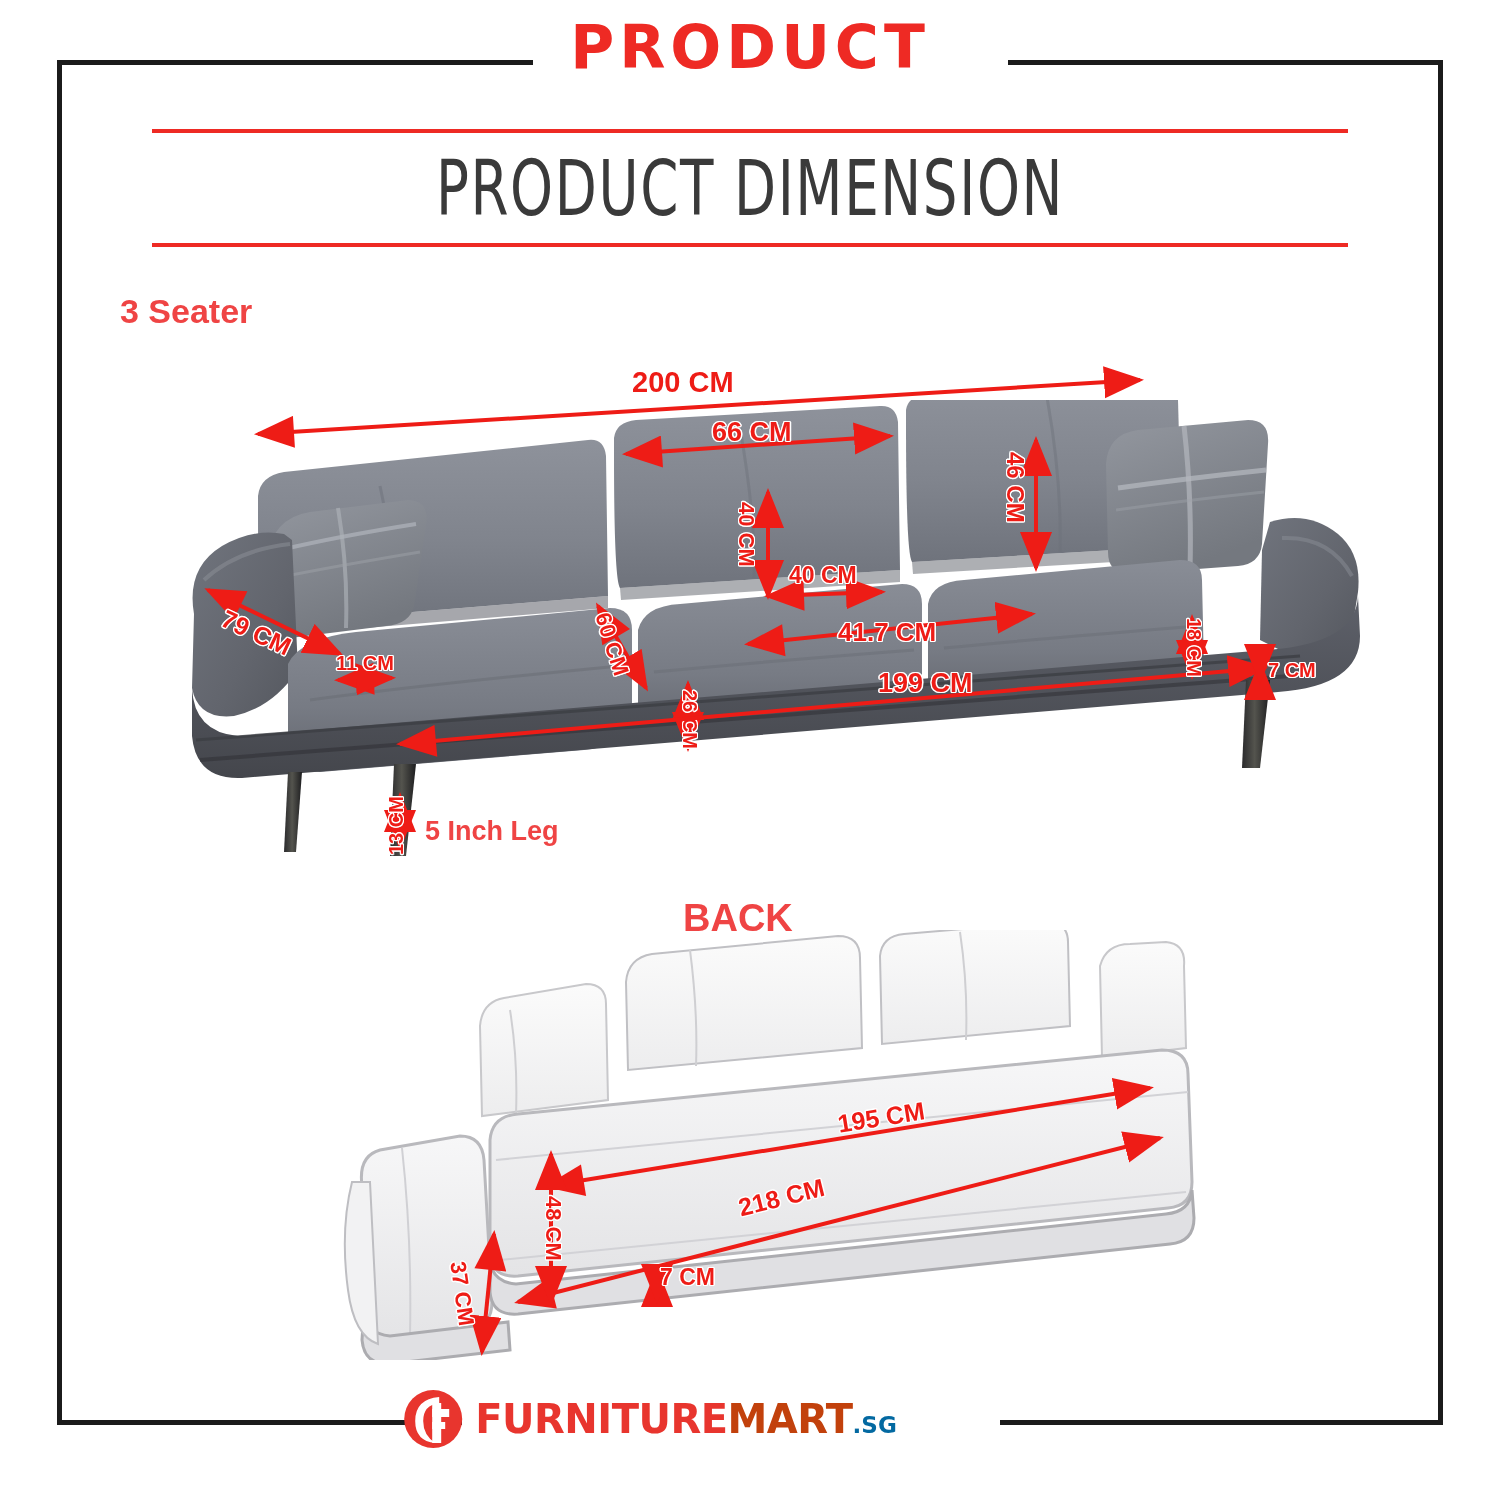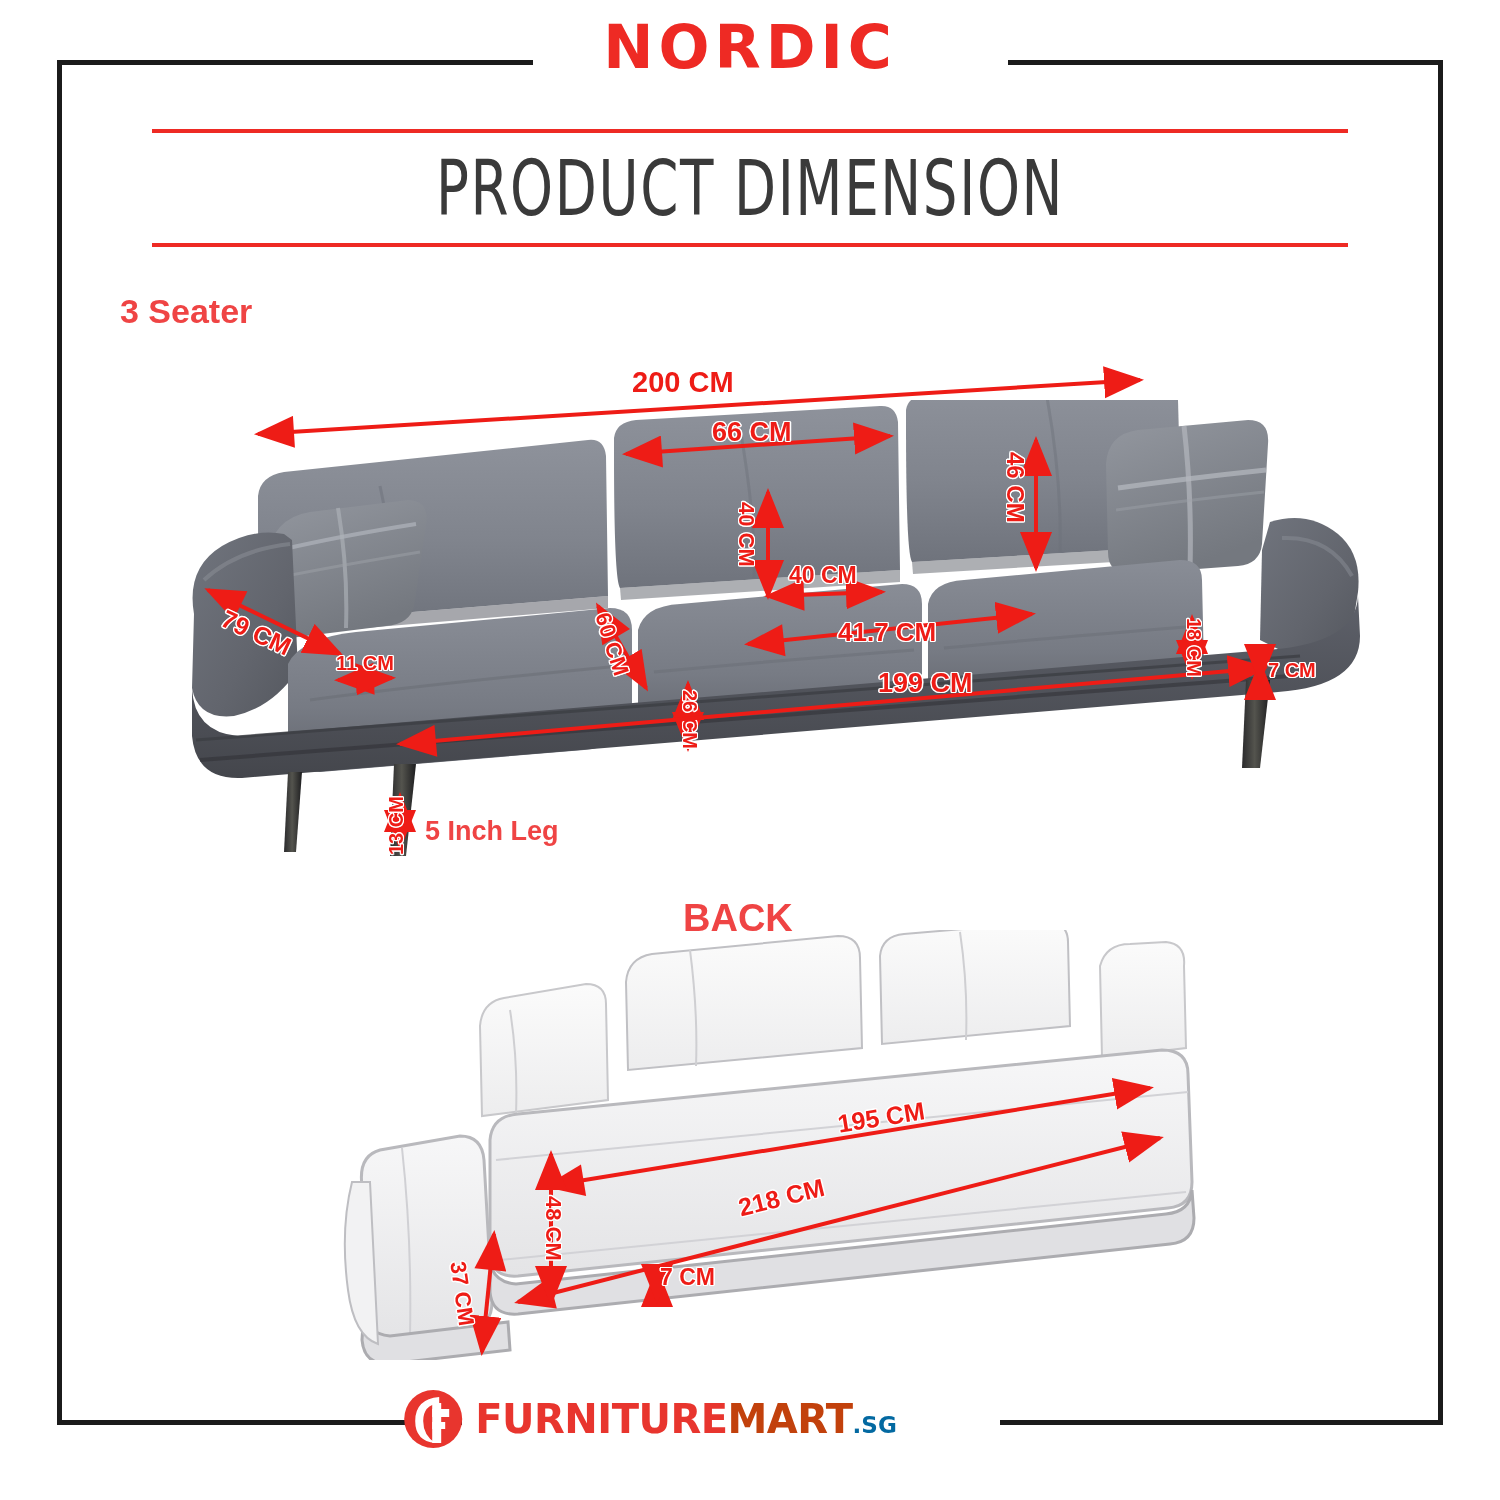--- a/index.html
+++ b/index.html
@@ -81,21 +81,21 @@
 
 <div id="root">
 
   <div class="frame-seg frame-top-l"></div>
   <div class="frame-seg frame-top-r"></div>
   <div class="frame-seg frame-bot-l"></div>
   <div class="frame-seg frame-bot-r"></div>
   <div class="frame-seg frame-left"></div>
   <div class="frame-seg frame-right"></div>
 
-  <div class="brand-title">NORDIC</div>
+  <div class="brand-title">PRODUCT</div>
   <div class="rule rule-top"></div>
   <div class="section-title">PRODUCT DIMENSION</div>
   <div class="rule rule-bot"></div>
 
   <div class="view-label label-seater">3 Seater</div>
 
   <div class="art" style="left:180px; top:400px;">
     <svg width="1200" height="470" viewBox="0 0 1200 470" xmlns="http://www.w3.org/2000/svg">
       <defs>
         <linearGradient id="gBack" x1="0" y1="0" x2="0" y2="1">

